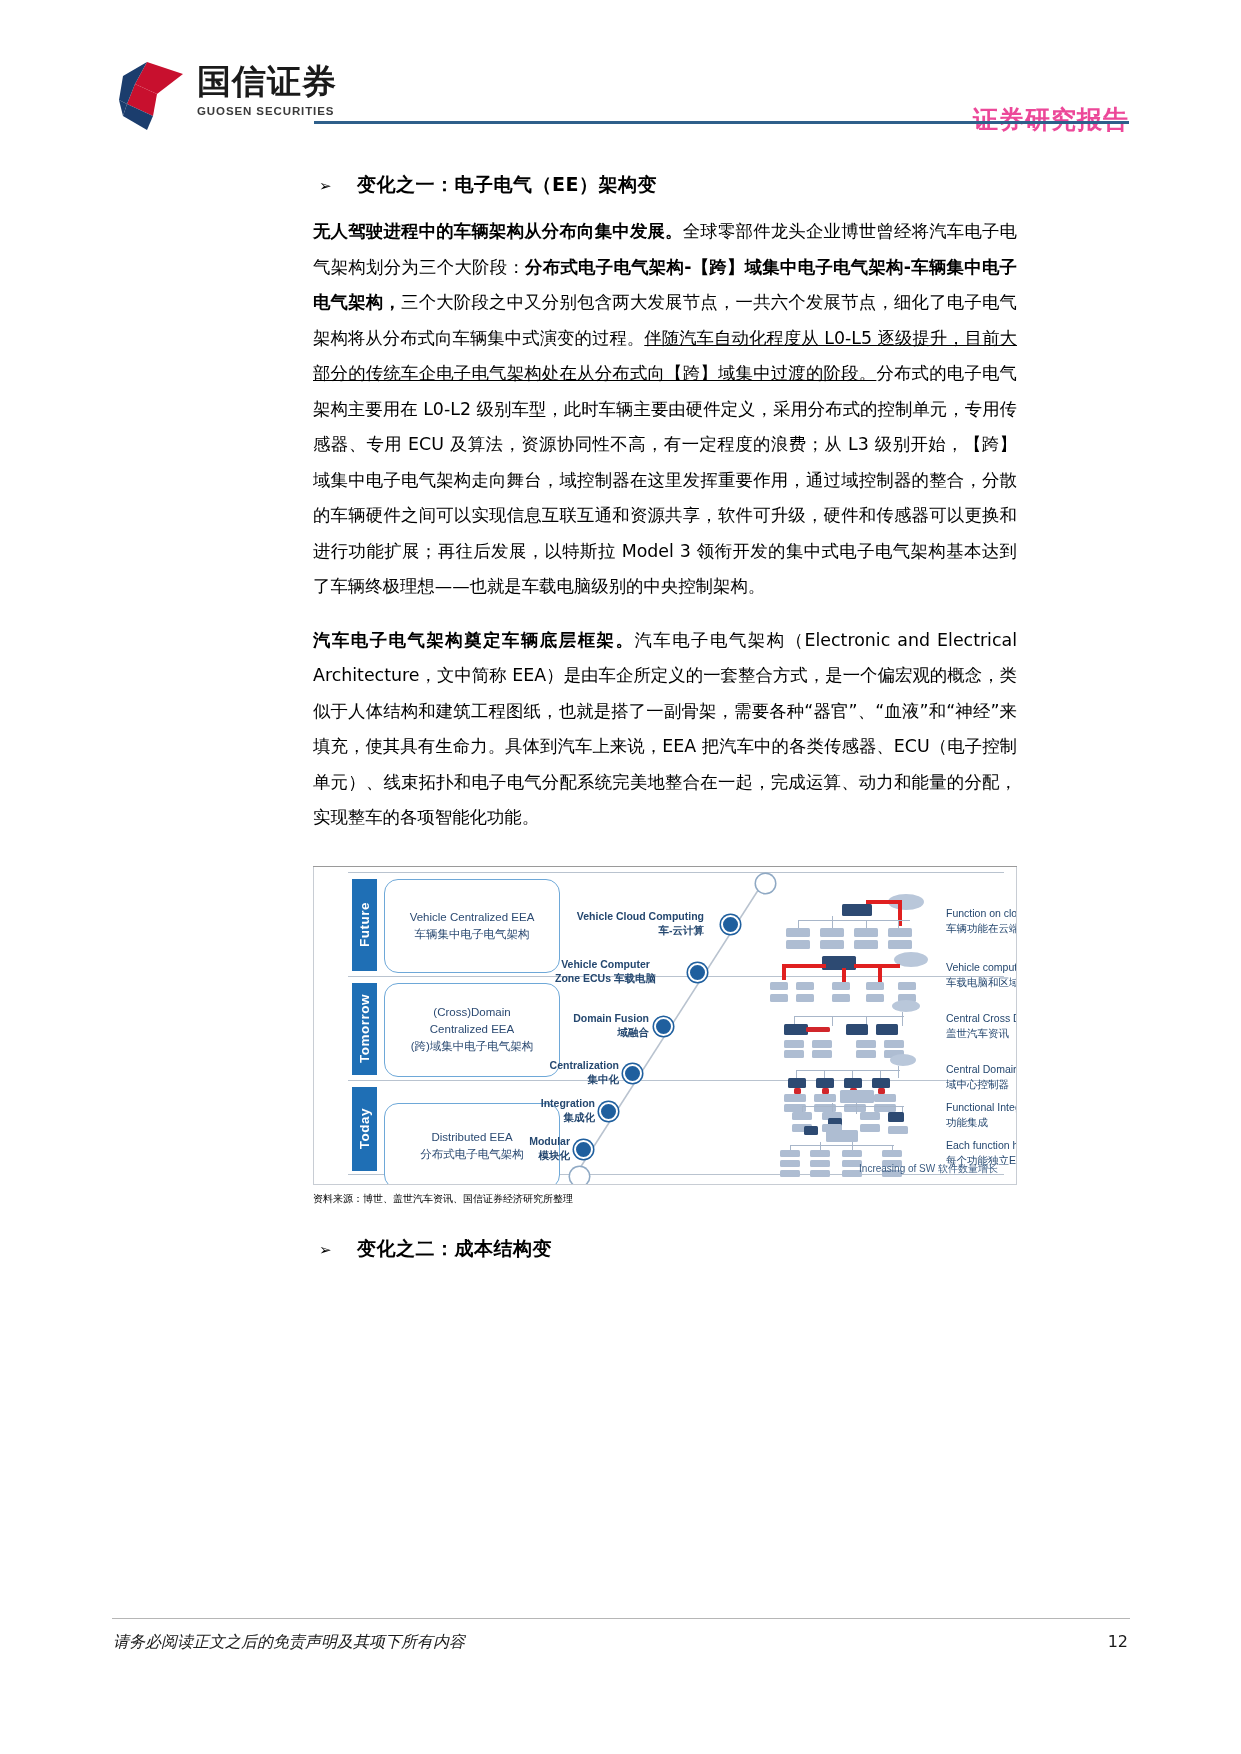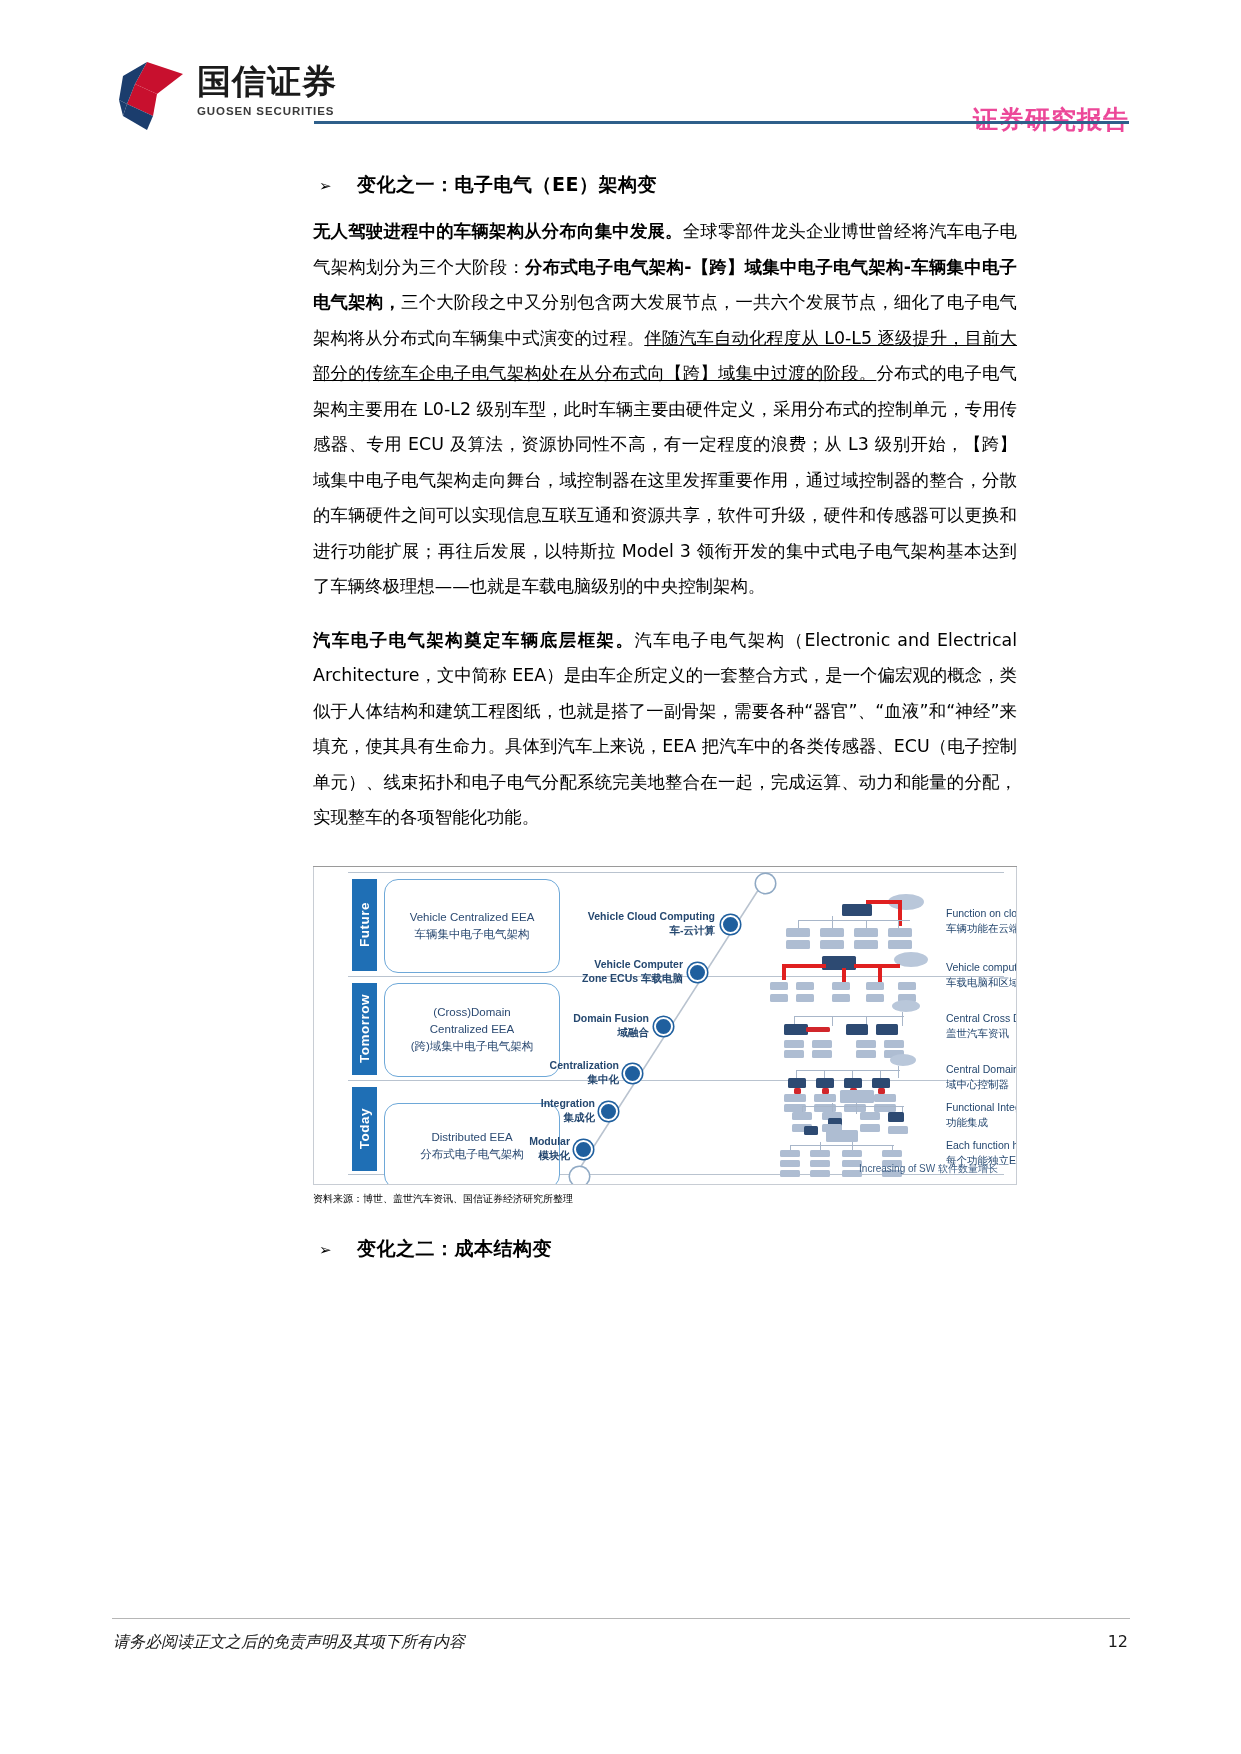--- a/index.html
+++ b/index.html
@@ -246,25 +246,25 @@
 
             <div class="node hollow" style="left:408px;top:2px;"></div>
             <div class="node" style="left:373px;top:43px;"></div>
             <div class="node" style="left:340px;top:91px;"></div>
             <div class="node" style="left:306px;top:145px;"></div>
             <div class="node" style="left:275px;top:192px;"></div>
             <div class="node" style="left:251px;top:230px;"></div>
             <div class="node" style="left:226px;top:268px;"></div>
             <div class="node hollow" style="left:222px;top:295px;"></div>
 
-            <div class="stage-label" style="left:215px;top:37px;width:152px;">
+            <div class="stage-label" style="left:204px;top:37px;width:152px;">
               <div>Vehicle Cloud Computing</div>
               <div>车-云计算</div>
             </div>
-            <div class="stage-label" style="left:180px;top:85px;width:155px;">
+            <div class="stage-label" style="left:180px;top:85px;width:155px;text-align:center;">
               <div>Vehicle Computer</div>
               <div>Zone ECUs 车载电脑</div>
             </div>
             <div class="stage-label" style="left:180px;top:139px;width:121px;">
               <div>Domain Fusion</div>
               <div>域融合</div>
             </div>
             <div class="stage-label" style="left:160px;top:186px;width:111px;">
               <div>Centralization</div>
               <div>集中化</div>

